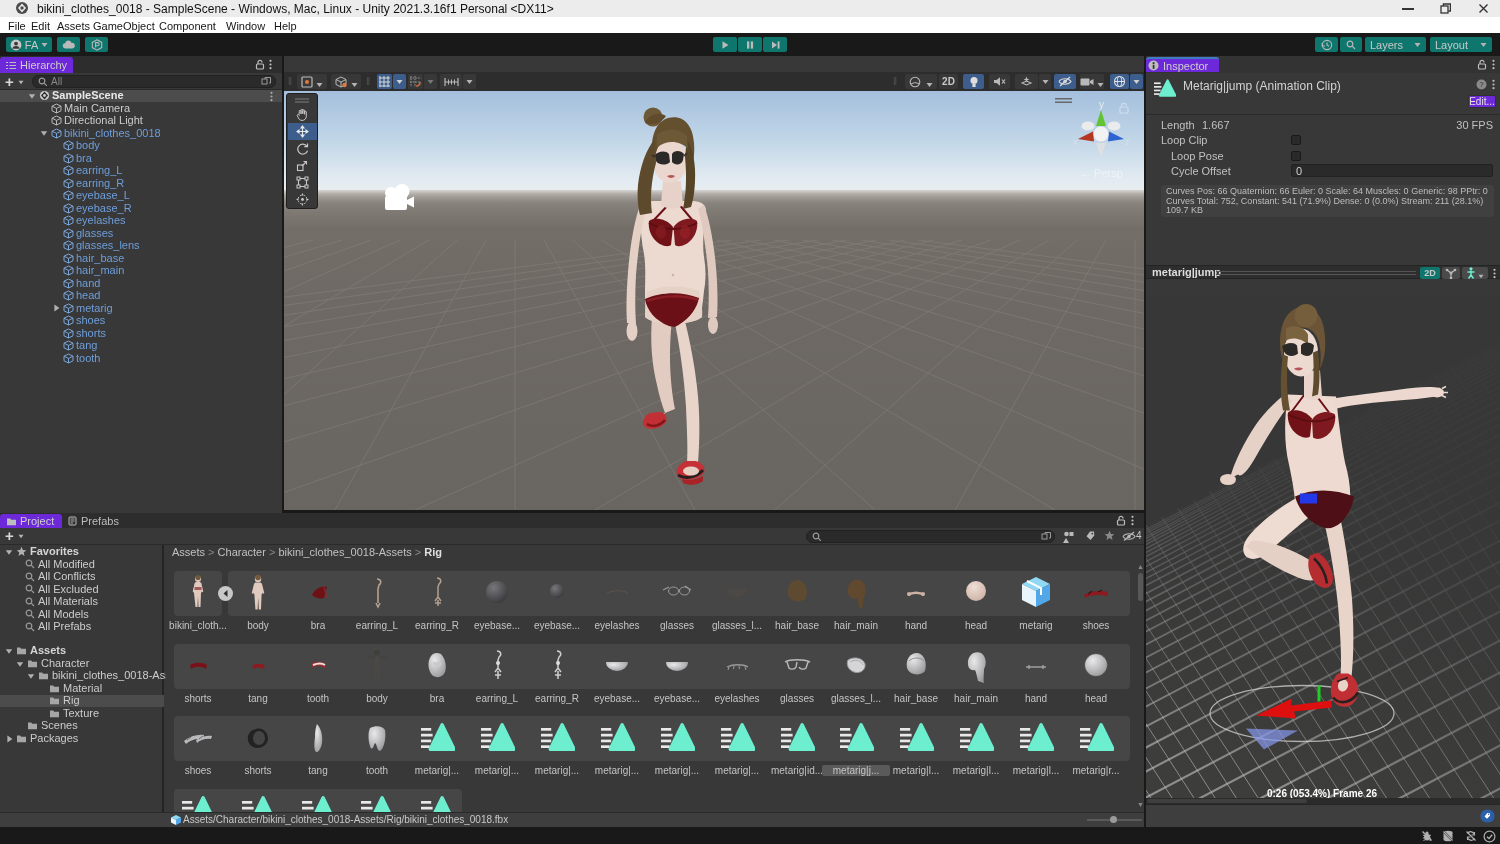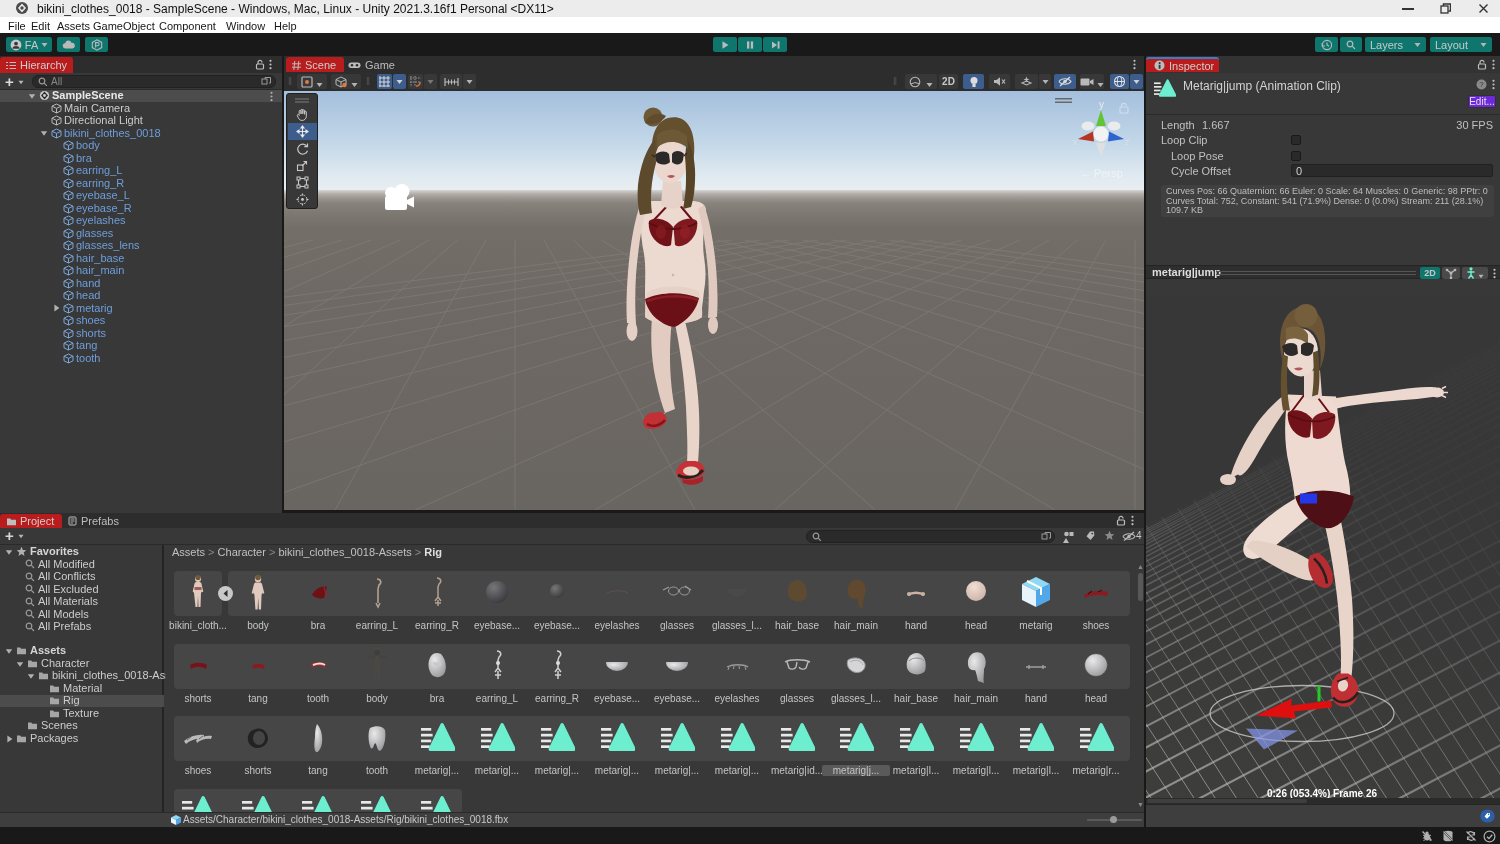--- a/index.html
+++ b/index.html
@@ -6,21 +6,21 @@
 .abs{position:absolute}
 #app{position:relative;width:1500px;height:844px}
 .titlebar{left:0;top:0;width:1500px;height:17px;background:#ececec;color:#111;font-size:12px}
 .menubar{left:0;top:17px;width:1500px;height:16px;background:#ffffff;color:#161616;font-size:12px}
 .menubar span{display:inline-block;margin-top:1px}
 .toolbar{left:0;top:33px;width:1500px;height:23px;background:#191919}
 .tbtn{position:absolute;background:#0f766e;border-radius:2px;color:#c8c8c8;font-size:11px;
  display:flex;align-items:center;justify-content:center}
 .panel{background:#383838}
 .tabbar{background:#2d2d2d;color:#bdbdbd;font-size:11px}
-.tab{position:absolute;top:1px;height:16px;background:#b91c1c;border-radius:3px 3px 0 0;
+.tab{position:absolute;top:1px;height:16px;background:#6d28d9;border-radius:3px 3px 0 0;
  color:#cfcfcf;display:flex;align-items:center;font-size:11px}
 .row{position:absolute;white-space:nowrap;font-size:11px;color:#cccccc}
 .ic{display:inline-block;vertical-align:-2px}
 .lbl{position:absolute;font-size:10px;color:#c4c4c4;text-align:center;white-space:nowrap;overflow:hidden}
 .chk{position:absolute;width:10px;height:10px;background:#2a2a2a;border:1px solid #191919;border-radius:2px}
 span.abs>svg.ic{display:block}
 </style></head><body>
 <div id="app">
 <div class="abs titlebar">
 <span class="abs" style="left:15px;top:1px">
@@ -381,43 +381,20 @@
         <span class="abs" style="left:63px;top:0.5px">
           <svg class="ic" width="11" height="11" viewBox="0 0 11 11" style="">
             <path d="M5.5 1 L10 3.2 L10 7.8 L5.5 10 L1 7.8 L1 3.2 Z" fill="none" stroke="#7aa5d8" stroke-width="1"></path>
             <path d="M1 3.2 L5.5 5.4 L10 3.2 M5.5 5.4 L5.5 10" fill="none" stroke="#7aa5d8" stroke-width="1"></path>
           </svg>
         </span>
         <span class="abs" style="left:76px;top:-0.5px;color:#6e9edb;font-weight:normal">tooth</span>
       </div>
 </div>
 <div class="abs panel" style="left:284px;top:56px;width:860px;height:457px">
-<div class="abs tabbar" style="left:0;top:0;width:860px;height:16px">
-<div class="tab" style="left:2px;width:58px;padding-left:6px">
-          <svg class="ic" width="9" height="9" viewBox="0 0 9 9" style="">
-            <path d="M2.8 0 L1.8 9 M6.8 0 L5.8 9 M0 2.8 h9 M0 6.2 h9" stroke="#bdbdbd" stroke-width="1"></path>
-          </svg>
-          <span style="margin-left:4px">Scene</span>
-        </div>
-<div class="abs" style="left:64px;top:1px;height:16px;display:flex;align-items:center;color:#bdbdbd">
-          <svg class="ic" width="13" height="8" viewBox="0 0 13 8" style="">
-            <rect x="0.5" y="1.5" width="12" height="5.5" rx="2.7" fill="#bdbdbd"></rect>
-            <circle cx="4" cy="4.2" r="1.3" fill="#2d2d2d"></circle>
-            <circle cx="9" cy="4.2" r="1.3" fill="#2d2d2d"></circle>
-          </svg>
-          <span style="margin-left:4px">Game</span>
-        </div>
-<span class="abs" style="left:849px;top:3px">
-          <svg class="ic" width="3" height="11" viewBox="0 0 3 11" style="">
-            <circle cx="1.5" cy="1.8" r="1.1" fill="#bdbdbd"></circle>
-            <circle cx="1.5" cy="5.5" r="1.1" fill="#bdbdbd"></circle>
-            <circle cx="1.5" cy="9.2" r="1.1" fill="#bdbdbd"></circle>
-          </svg>
-        </span>
-</div>
 <div class="abs" style="left:0;top:16px;width:860px;height:19px;background:#2d2d2d">
 <span class="abs" style="left:4px;top:4px;color:#555;font-size:10px">‖</span>
 <div class="tbtn" style="left:13px;top:2px;width:30px;height:15px;background:#383838">
           <svg class="ic" width="12" height="12" viewBox="0 0 12 12" style="">
             <rect x="1" y="1" width="10" height="10" rx="1" fill="none" stroke="#b9b9b9" stroke-width="1.2"></rect>
             <circle cx="6" cy="6" r="2" fill="#e07b3f"></circle>
           </svg>
           <span style="margin-left:3px"><svg class="ic" width="7" height="7" viewBox="0 0 7 7" style="">
               <path d="M0.5 2.0 L6.5 2.0 L3.5 6.0 Z" fill="#b4b4b4"></path>
             </svg></span>
@@ -733,21 +710,21 @@
             <circle cx="6.5" cy="6.5" r="4.5" fill="none" stroke="#c8c8c8" stroke-width="1" stroke-dasharray="2 1.6"></circle>
             <circle cx="6.5" cy="6.5" r="1.4" fill="#c8c8c8"></circle>
             <path d="M6.5 0.5 V2.5 M6.5 10.5 V12.5 M0.5 6.5 H2.5 M10.5 6.5 H12.5" stroke="#c8c8c8" stroke-width="1"></path>
           </svg>
         </div>
 </div>
 <div class="abs" style="left:0;top:454px;width:860px;height:3px;background:#191919"></div>
 </div>
 <div class="abs panel" style="left:1146px;top:56px;width:354px;height:771px">
 <div class="abs tabbar" style="left:0;top:0;width:354px;height:17px;background:#333">
-<div class="tab" style="left:0;width:73px;padding-left:8px;border-top:2px solid #3d7cc4;height:15px">
+<div class="tab" style="left:0;width:73px;padding-left:2px;border-top:2px solid #3d7cc4;height:15px">
           <svg class="ic" width="11" height="11" viewBox="0 0 11 11" style="">
             <circle cx="5.5" cy="5.5" r="5" fill="#bdbdbd"></circle>
             <rect x="4.7" y="2.2" width="1.8" height="1.8" fill="#333"></rect>
             <rect x="4.7" y="4.8" width="1.8" height="4" fill="#333"></rect>
           </svg>
           <span style="margin-left:4px">Inspector</span>
         </div>
 <span class="abs" style="left:1327px;top:3px"></span>
 <span class="abs" style="left:331px;top:3px">
           <svg class="ic" width="10" height="11" viewBox="0 0 10 11" style="">

